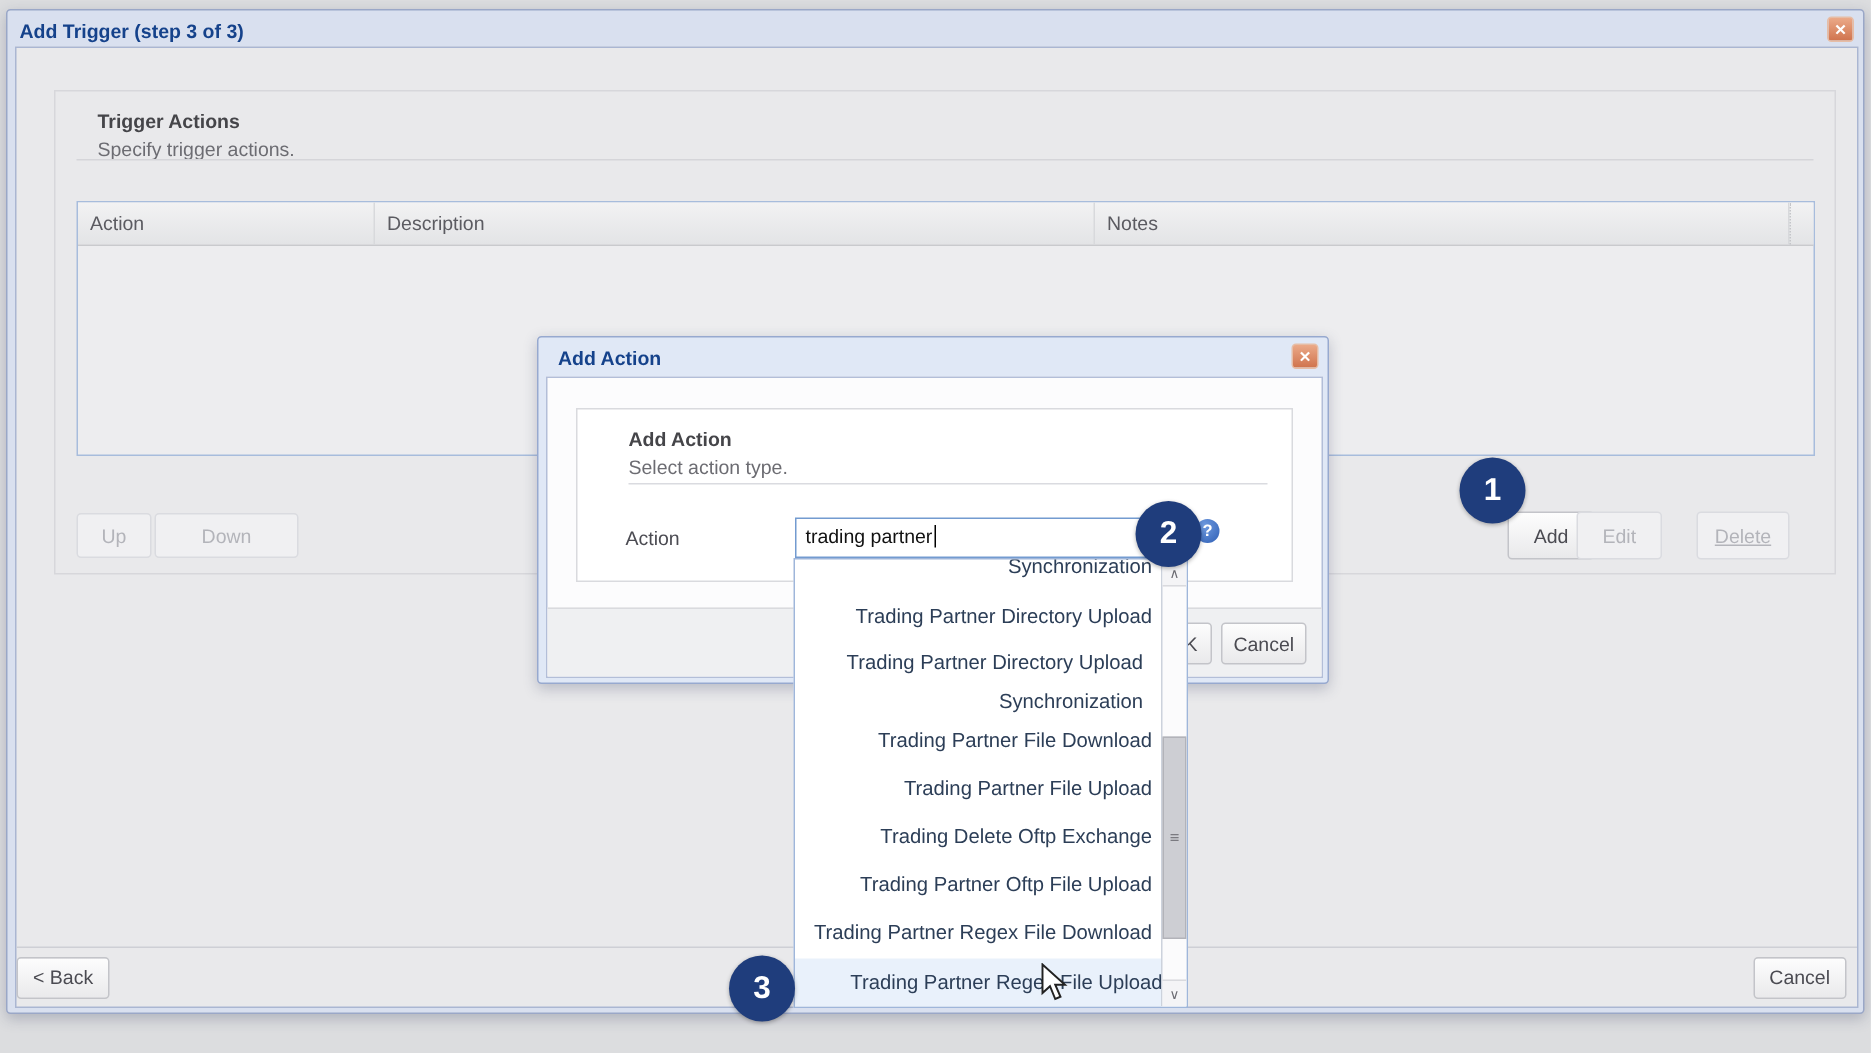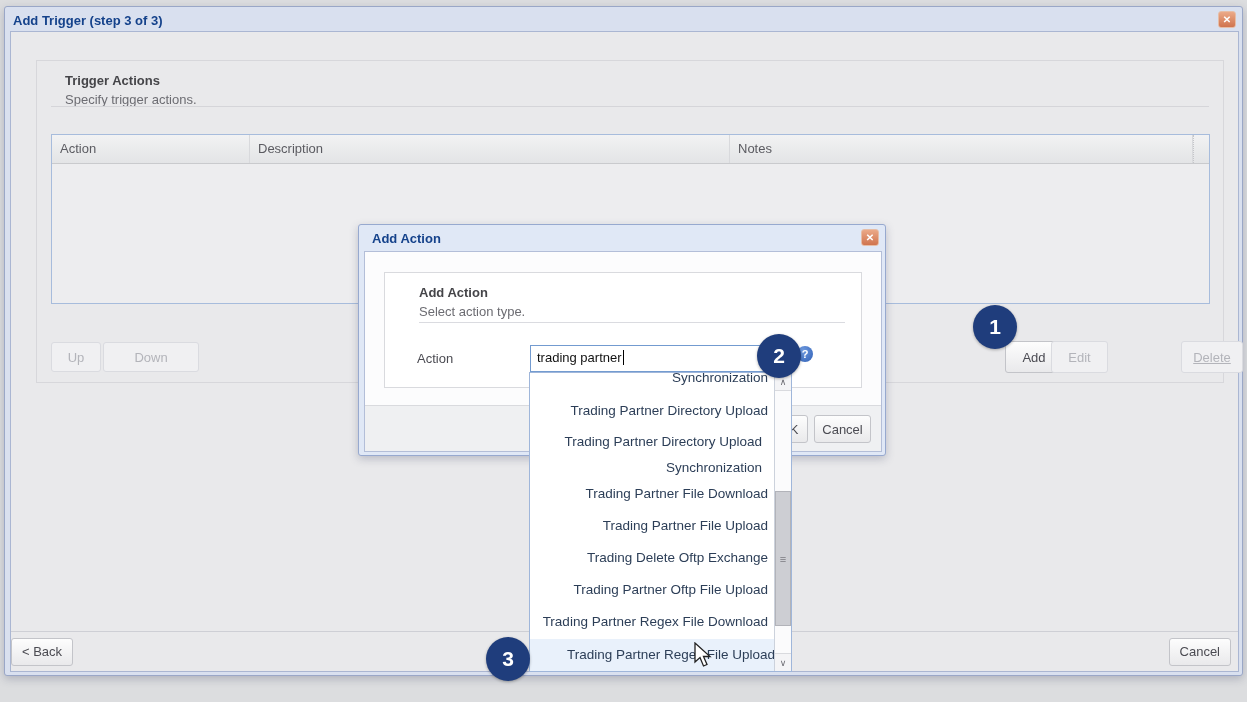--- a/index.html
+++ b/index.html
@@ -111,21 +111,21 @@
             <div class="col col-notes">Notes</div>
             <div class="col col-spacer"></div>
           </div>
           <div class="grid-body"></div>
         </div>
 
         <button class="btn disabled abs" style="left:14px; top:281px; width:50px; height:30px;">Up</button>
         <button class="btn disabled abs" style="left:66px; top:281px; width:96px; height:30px;">Down</button>
         <button class="btn abs" style="left:936px; top:280px; width:58px; height:32px;margin-left:32px;">Add</button>
         <button class="btn disabled abs" style="left:1014px; top:280px; width:57px; height:32px;">Edit</button>
-        <button class="btn disabled abs" style="left:1144px; top:280px; width:62px; height:32px;text-decoration:underline;">Delete</button>
+        <button class="btn disabled abs" style="left:1094px; top:280px; width:62px; height:32px;text-decoration:underline;">Delete</button>
       </div>
 
       <div class="footer-bar">
         <button class="btn">&lt; Back</button>
         <button class="btn">OK</button>
         <button class="btn">Cancel</button>
       </div>
     </div>
   </div>
 

